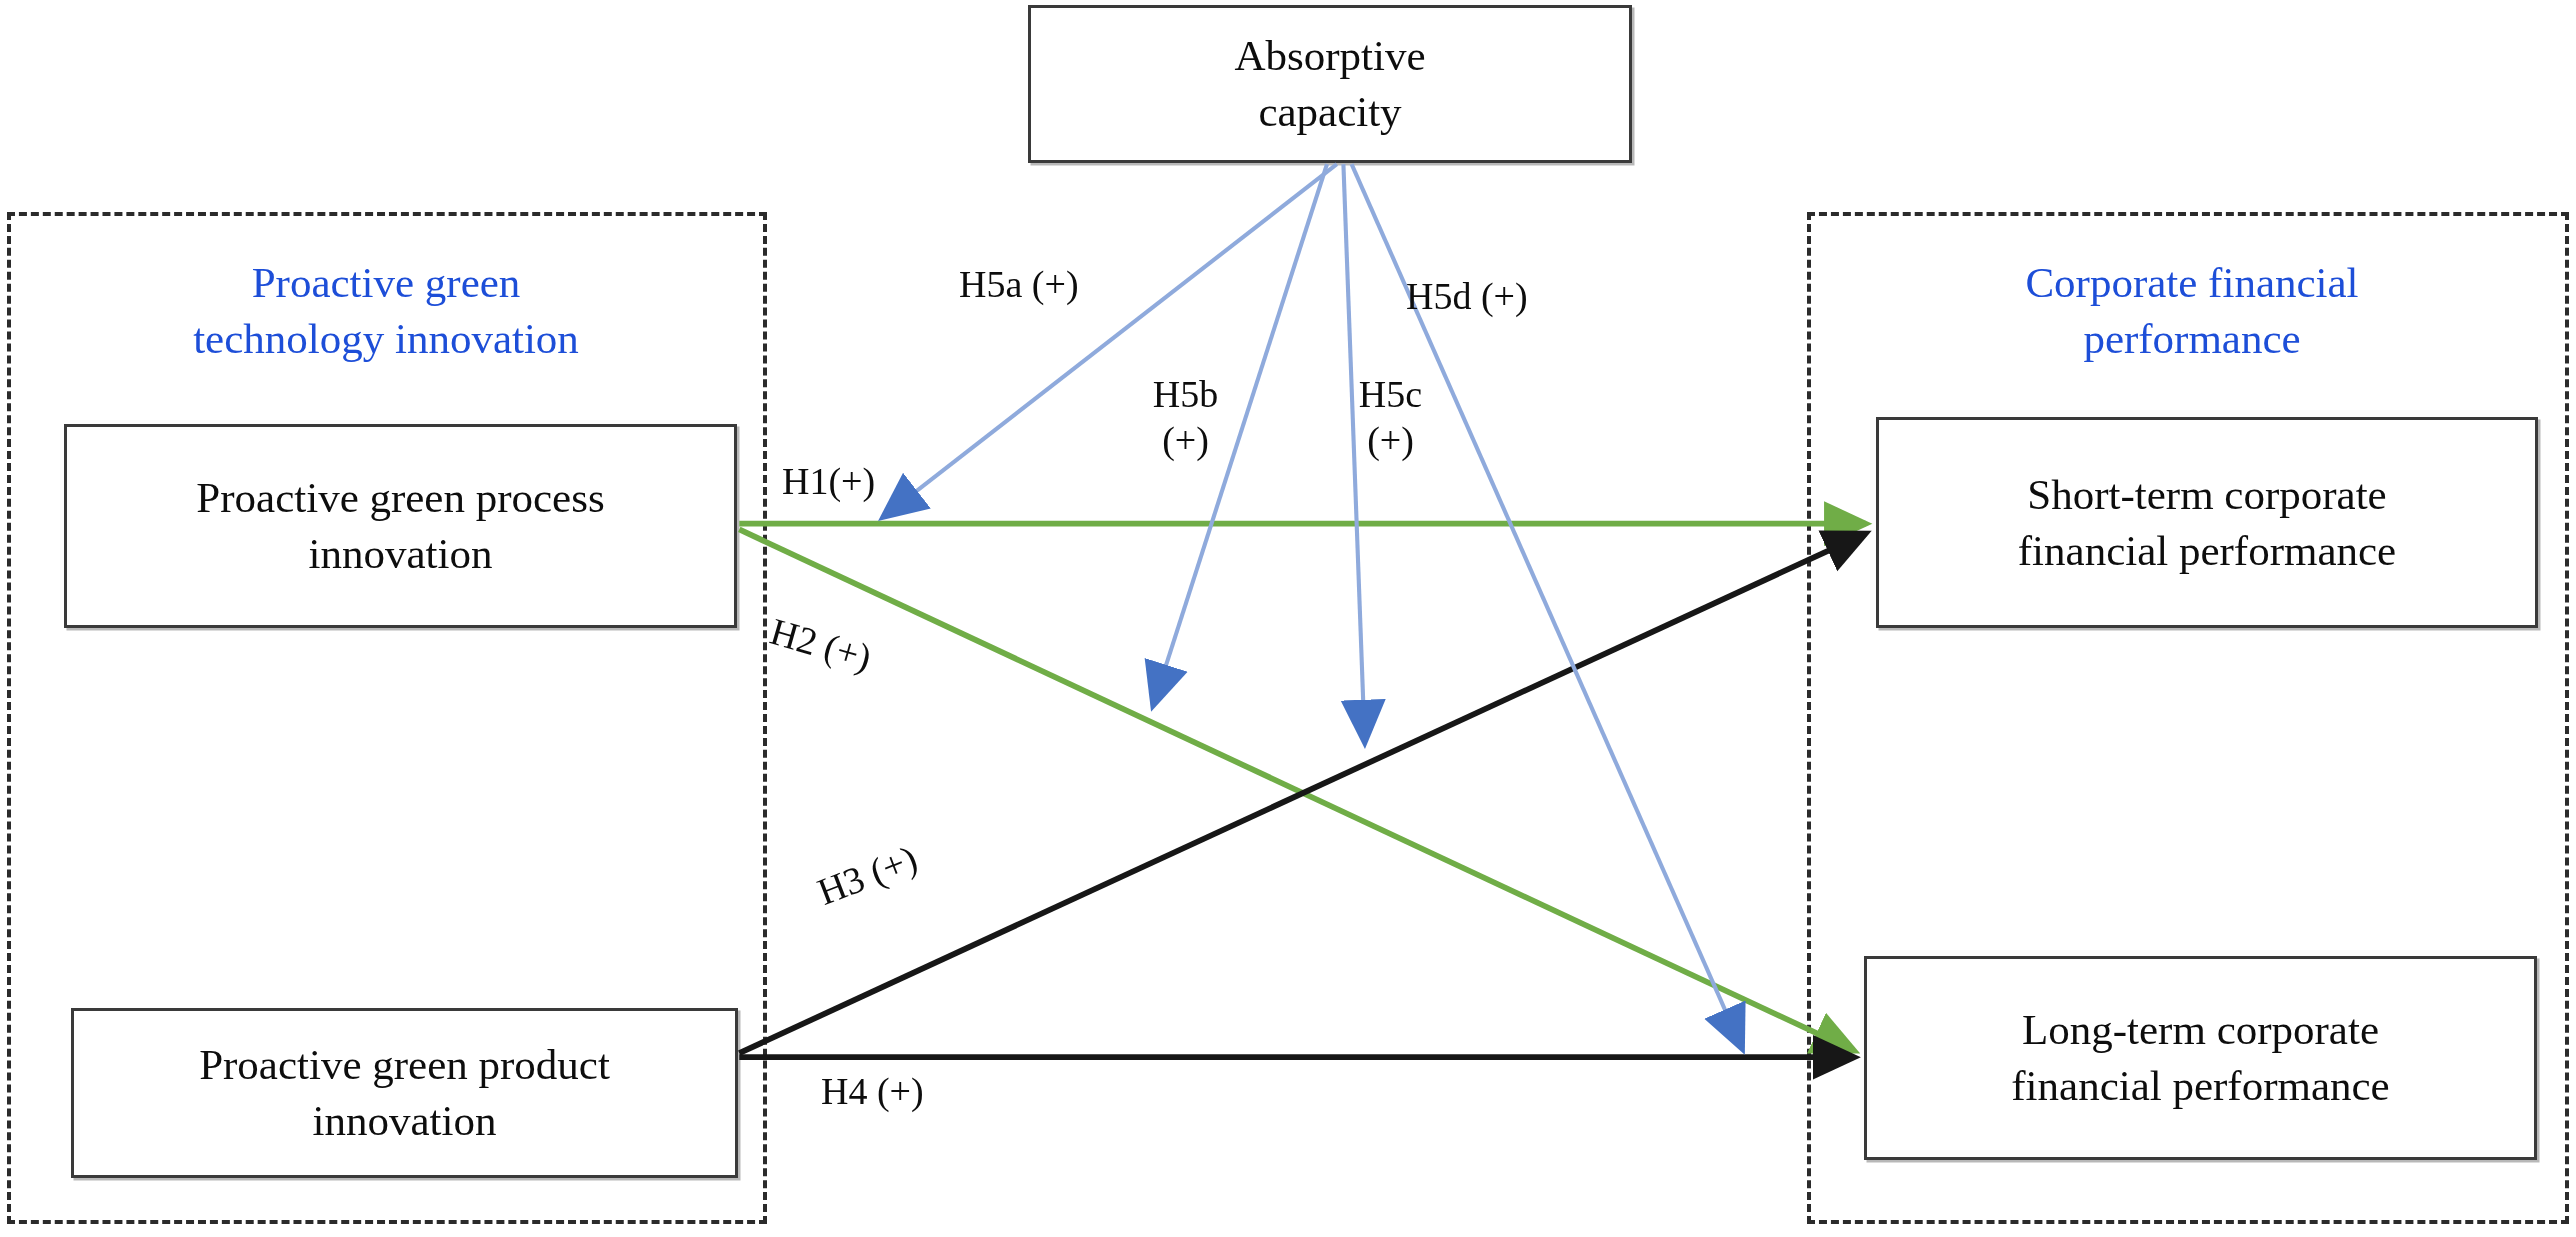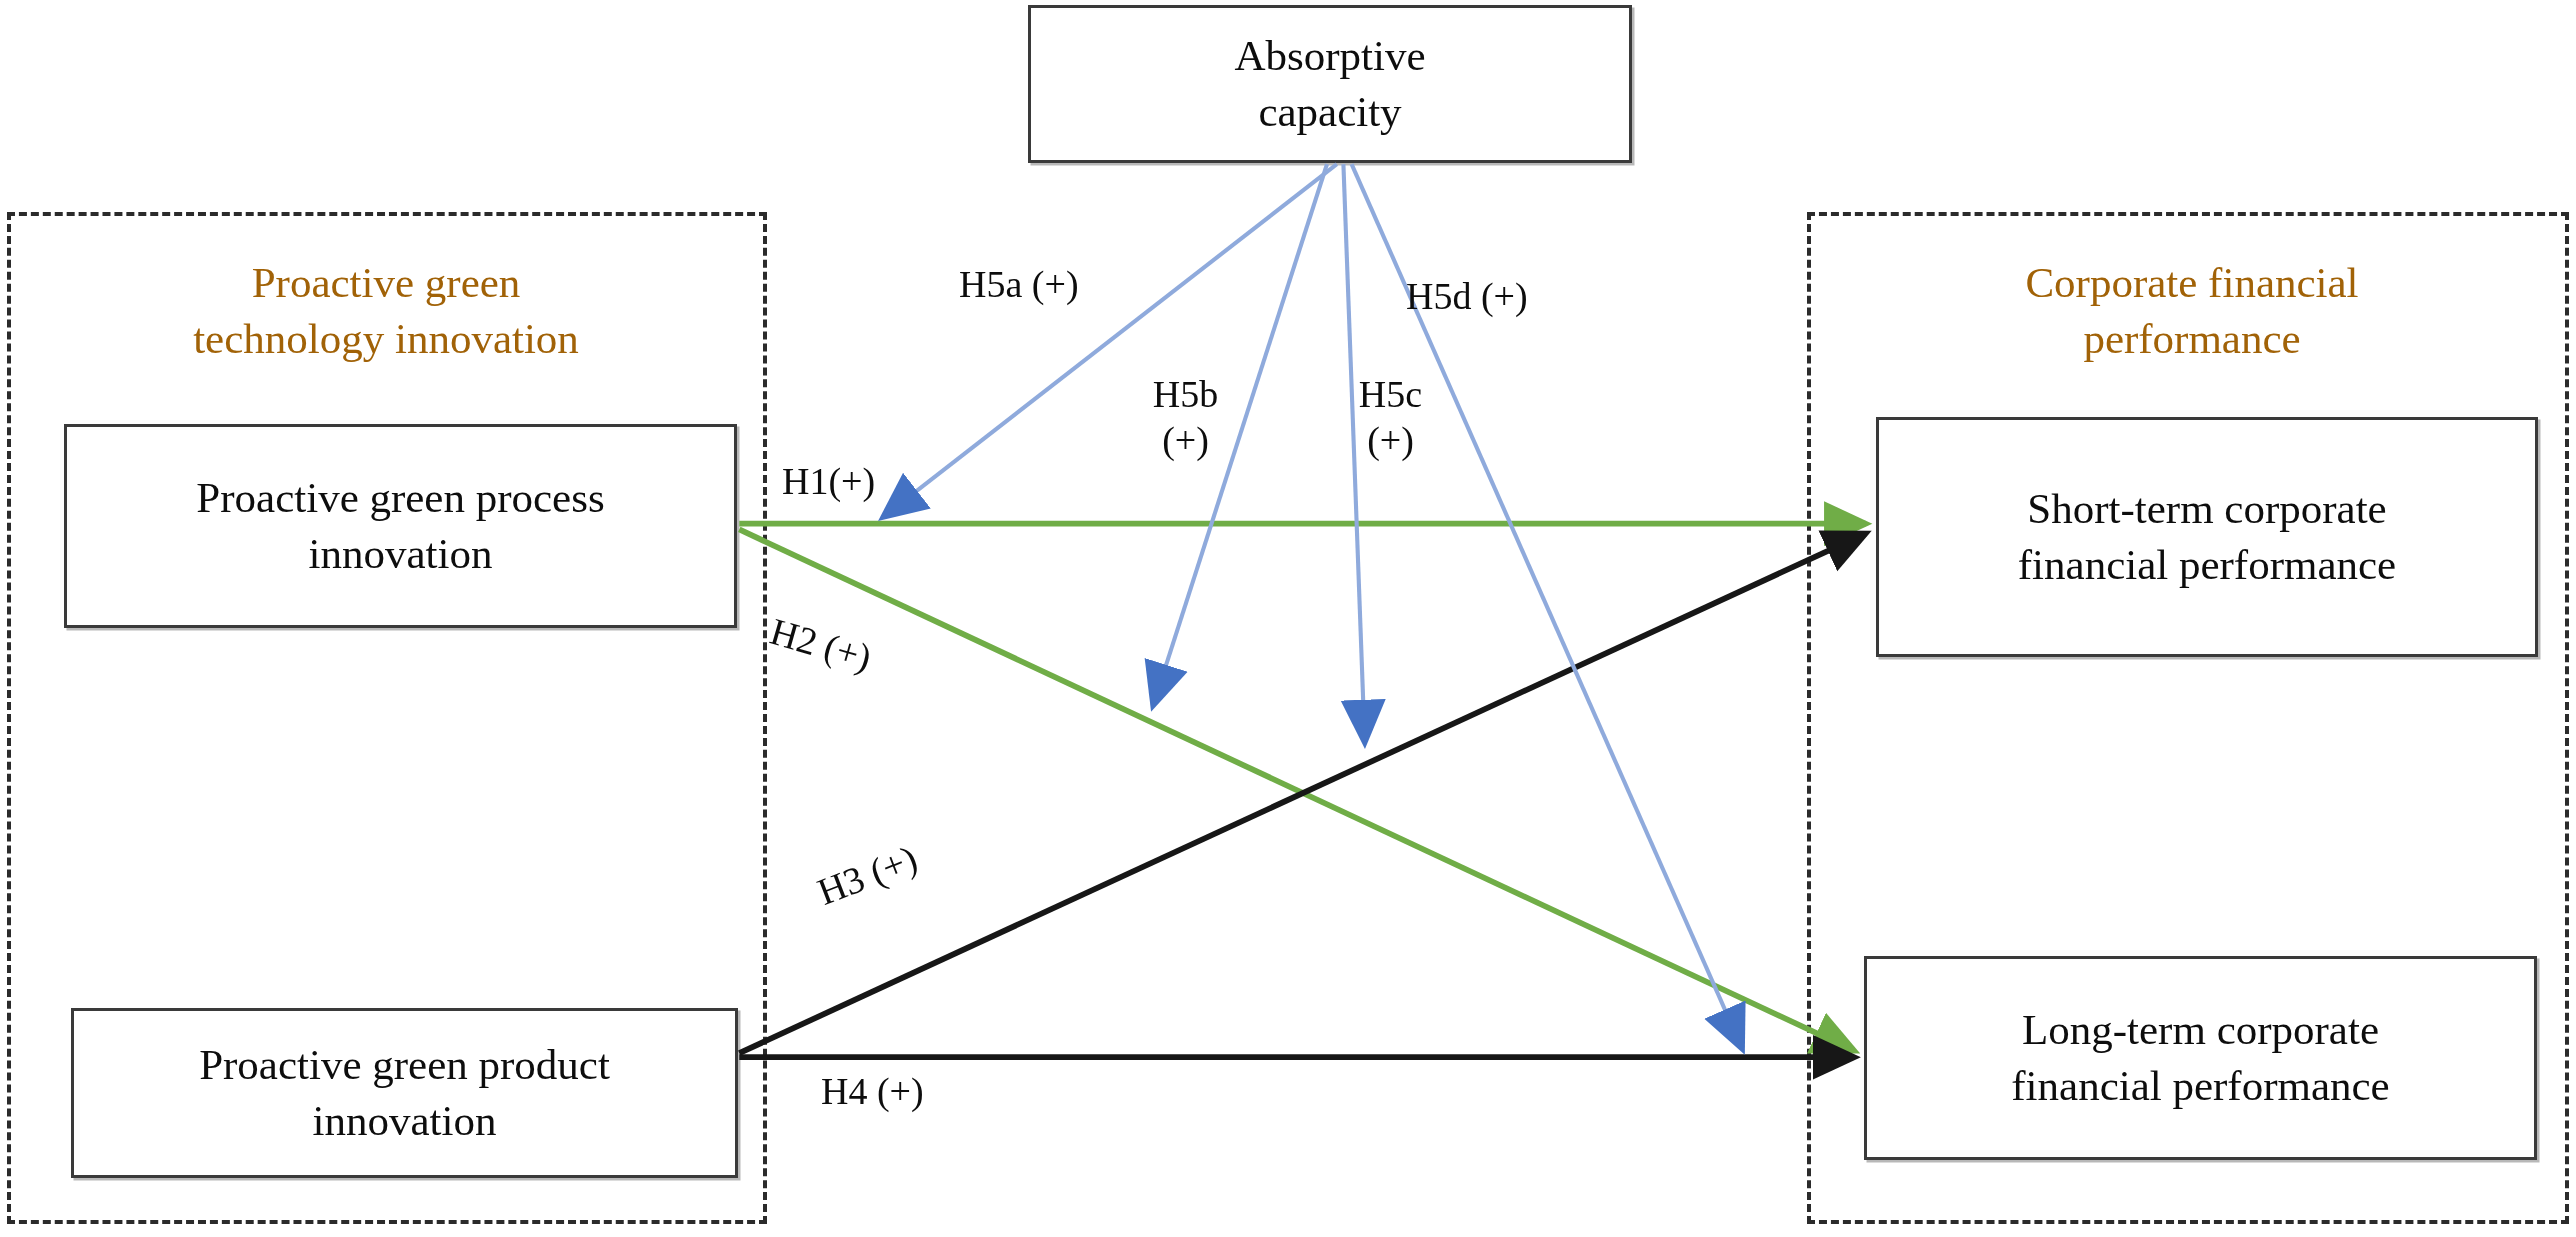--- a/index.html
+++ b/index.html
@@ -25,21 +25,21 @@
   }
   #group-left  { left: 6.6px;    top: 212px; width: 760px;  height: 1012px; }
   #group-right { left: 1807px; top: 212px; width: 762px;  height: 1012px; }
 
   
   .group-title {
     position: absolute;
     text-align: center;
     font-size: 43px;
     line-height: 1.30;
-    color: #a16207;
+    color: #1d4ed8;
     white-space: pre-line;
   }
   #group-left-title  { left: 33px;   top: 255px; width: 706px; }
   #group-right-title { left: 1839px; top: 255px; width: 706px; }
 
   
   .node-box {
     position: absolute;
     box-sizing: border-box;
     border: 3.3px solid #3a3a3a;
@@ -51,21 +51,21 @@
     font-size: 43px;
     line-height: 1.30;
     color: #0d0d0d;
     white-space: pre-line;
     padding: 0 3px;
     box-shadow: 2.5px 2.5px 0 rgba(0,0,0,0.28);
   }
   #node-absorptive     { left: 1028px; top: 5px;    width: 604px; height: 158px; }
   #node-green-process  { left: 64px;   top: 424px;  width: 673px; height: 204px; }
   #node-green-product  { left: 71px;   top: 1008px; width: 667px; height: 170px; }
-  #node-short-term     { left: 1876px; top: 417px;  width: 662px; height: 240px; }
+  #node-short-term     { left: 1876px; top: 417px;  width: 662px; height: 211px; }
   #node-long-term      { left: 1864px; top: 956px; width: 673px; height: 204px; }
 
   
   #arrows {
     position: absolute;
     left: 0; top: 0;
     width: 2576px;
     height: 1237px;
     pointer-events: none;
   }

